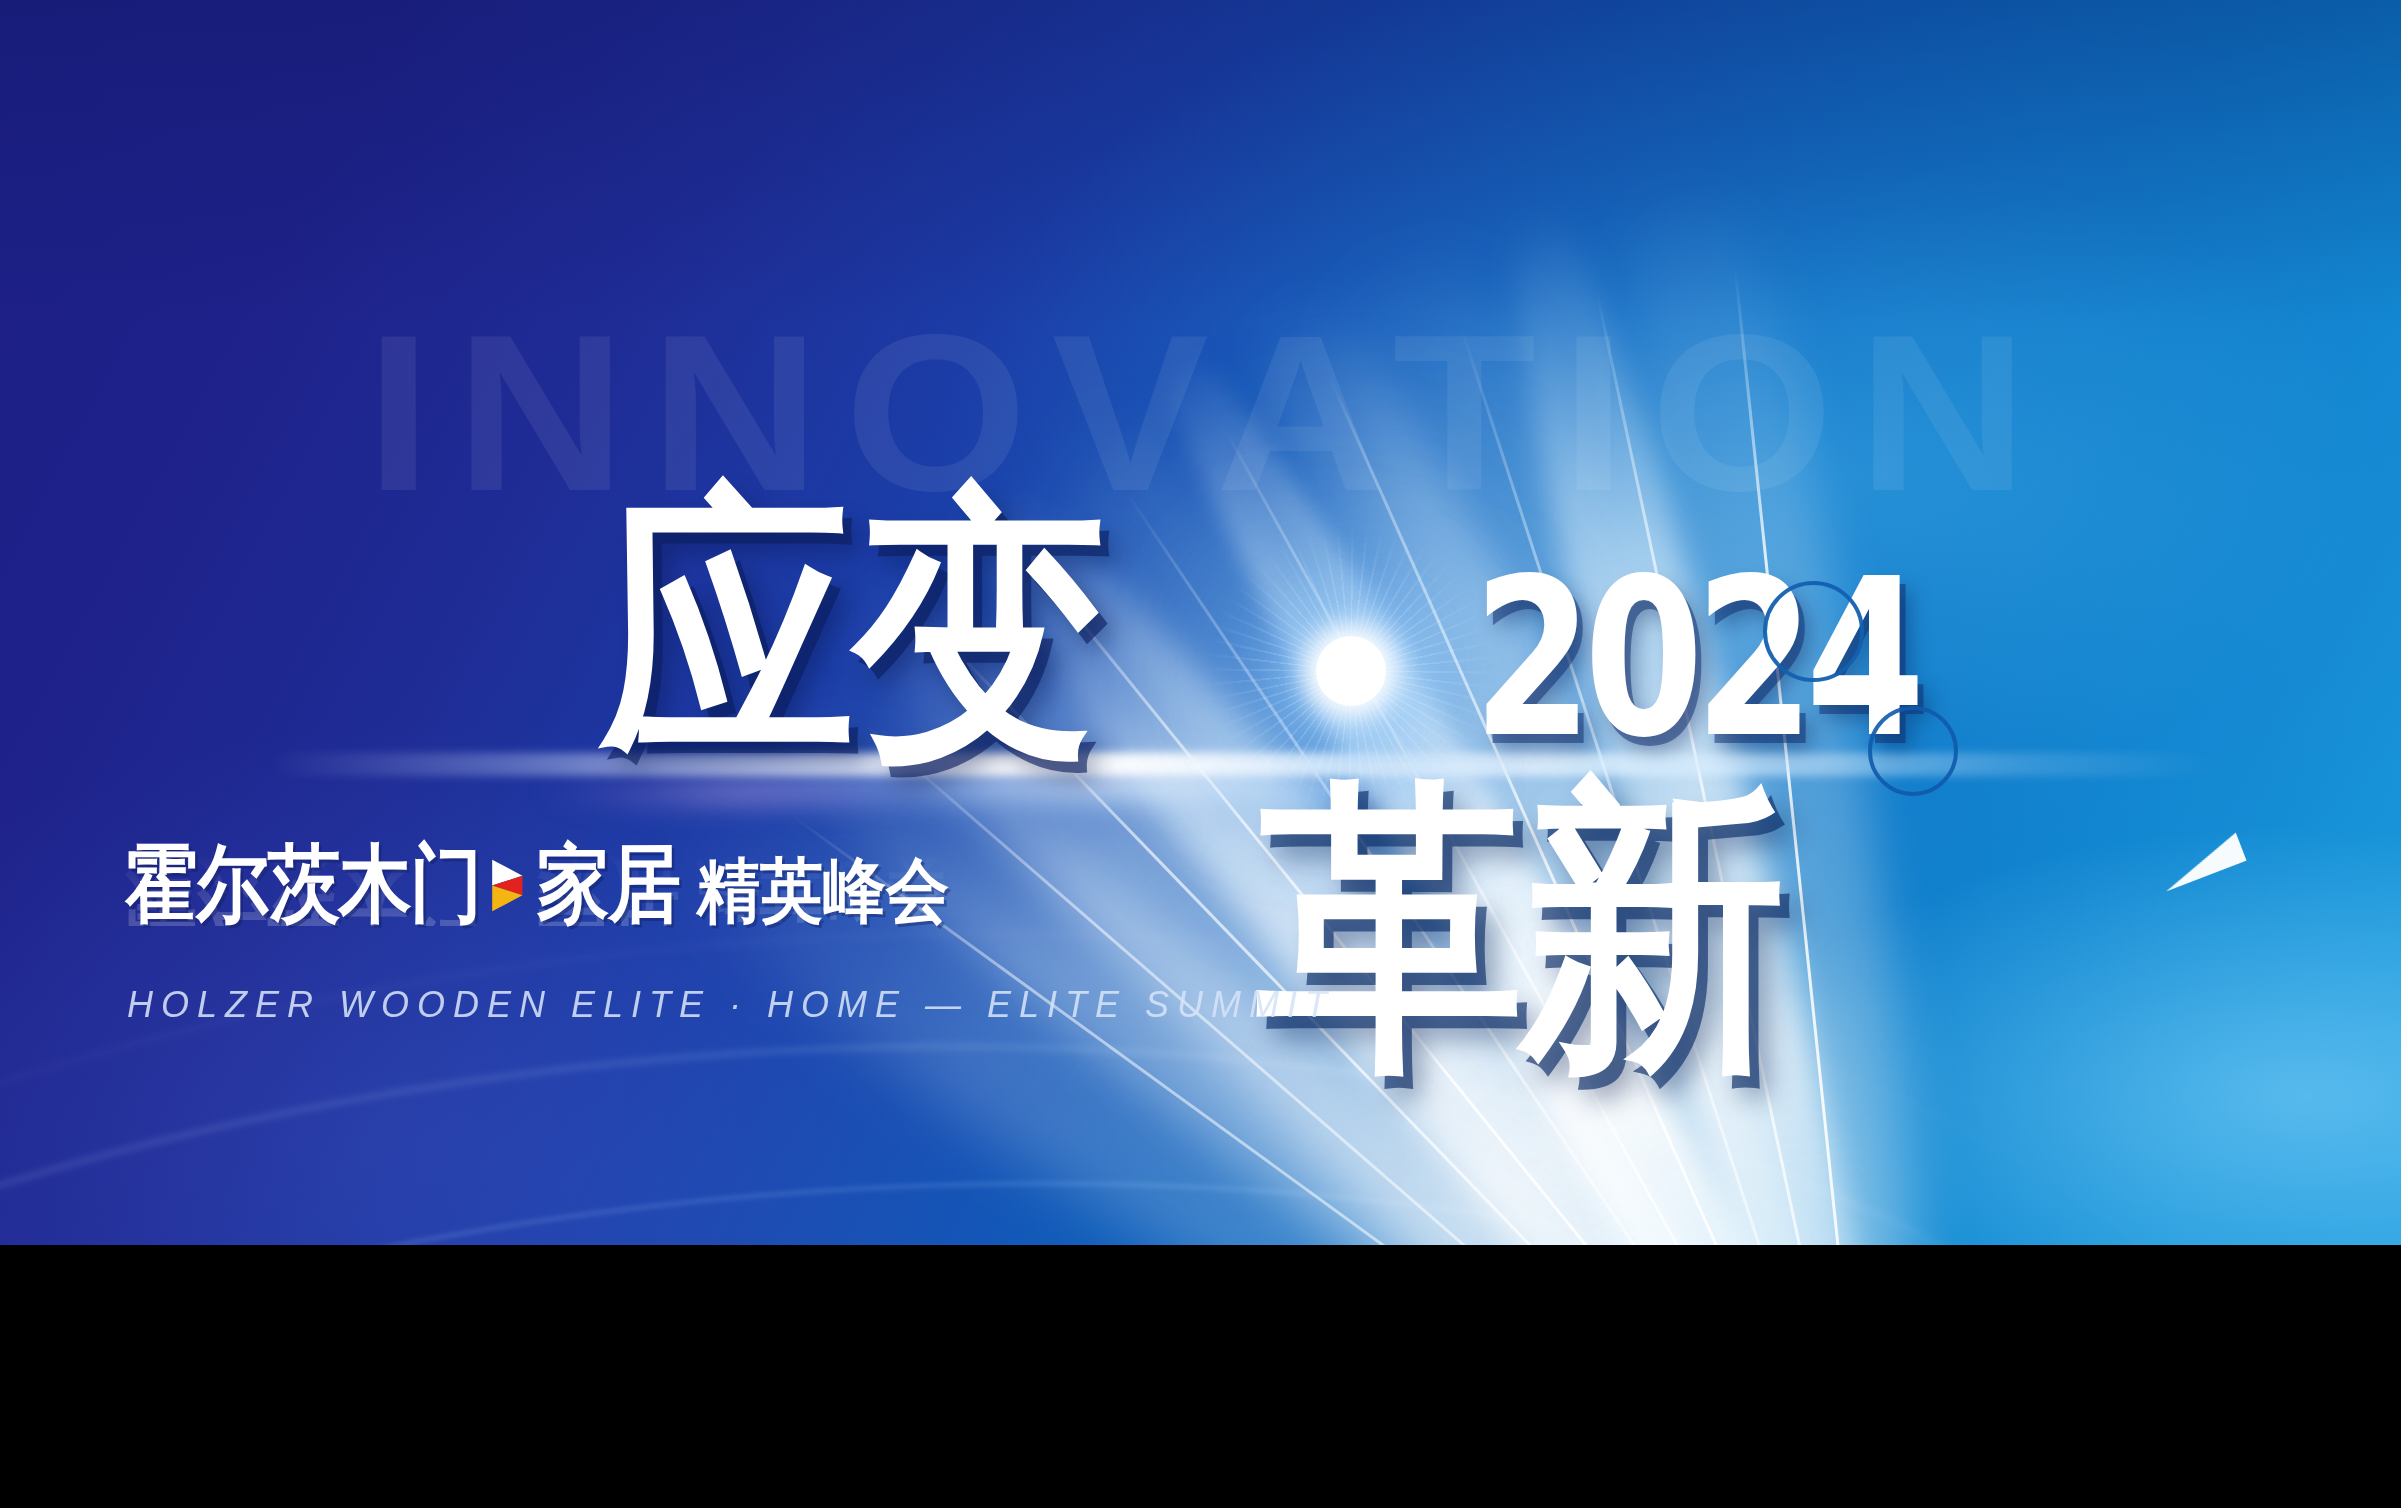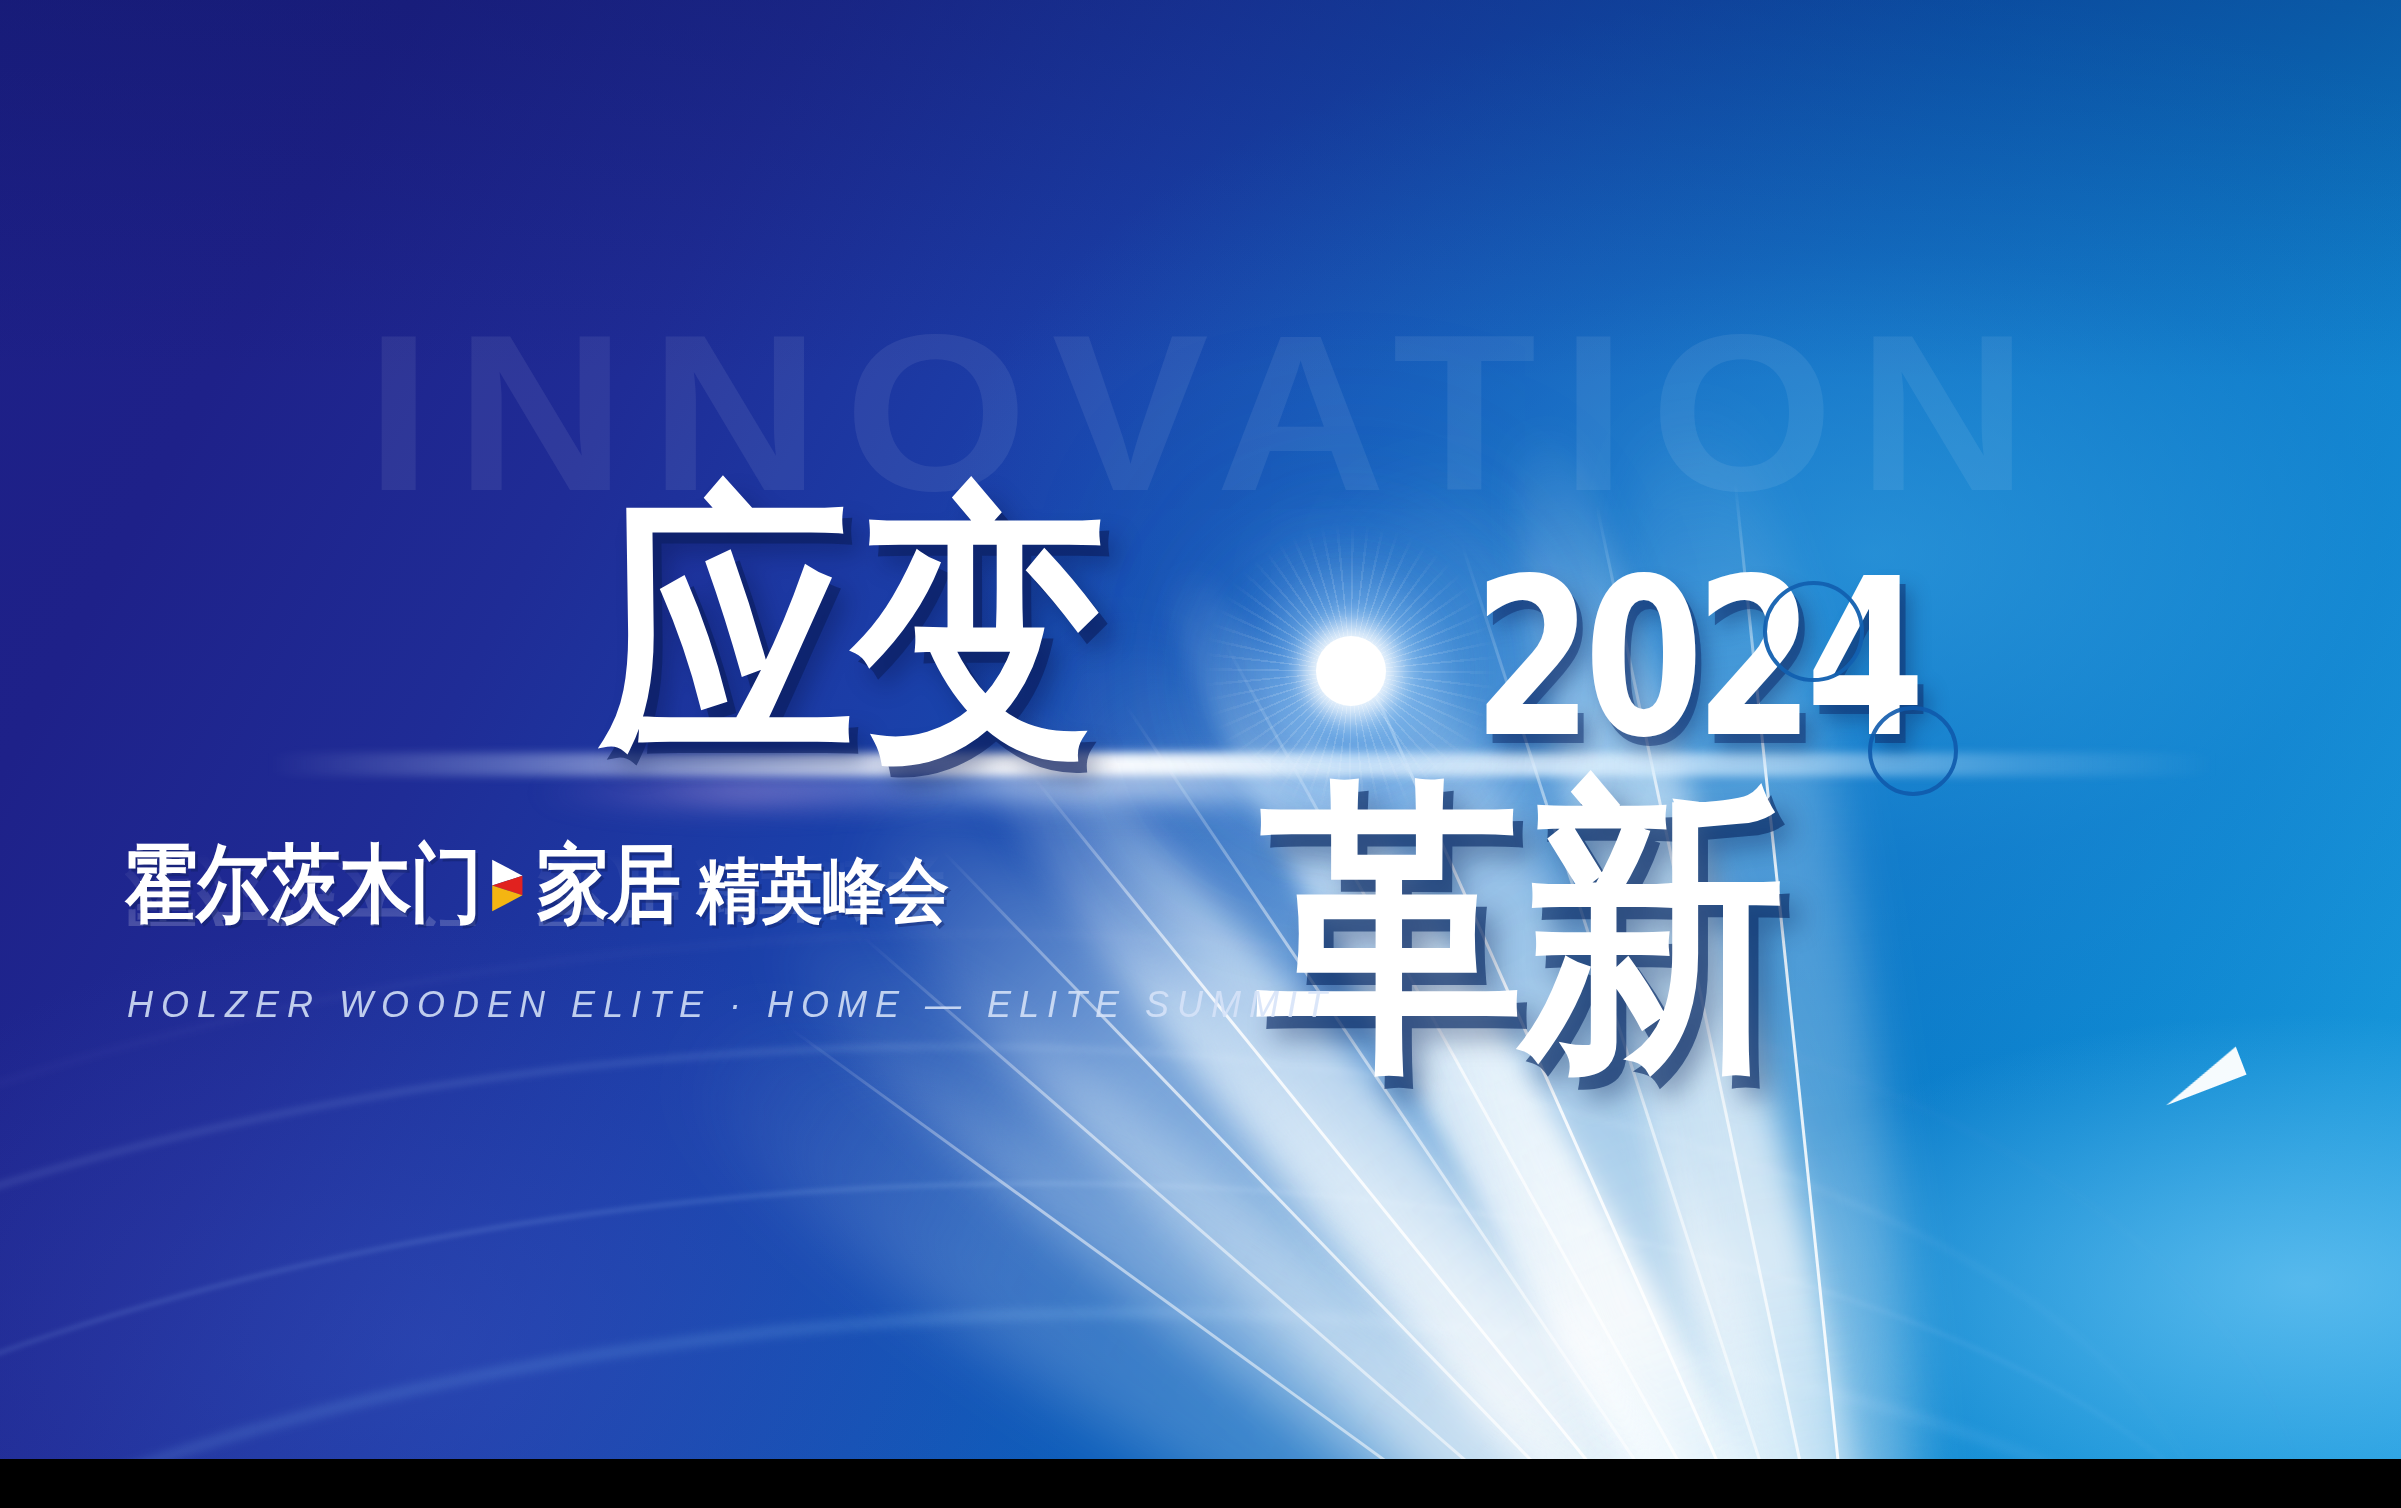--- a/index.html
+++ b/index.html
@@ -1,19 +1,19 @@
 <!DOCTYPE html>
 <html style="font-size:14.3px"><head>
 <meta charset="utf-8">
 <style>
   html,body{margin:0;padding:0;background:#000;}
   #stage{
     position:relative;
     width:2401px;
-    height:1459px;
+    height:1245px;
     overflow:hidden;
     font-family:"Liberation Sans", sans-serif;
     background:
       linear-gradient(118deg,
         #1d1f86 0%,
         #1e2189 13%,
         #1f2c96 26%,
         #1b3ea8 39%,
         #1352b4 51%,
         #0b66bf 63%,

